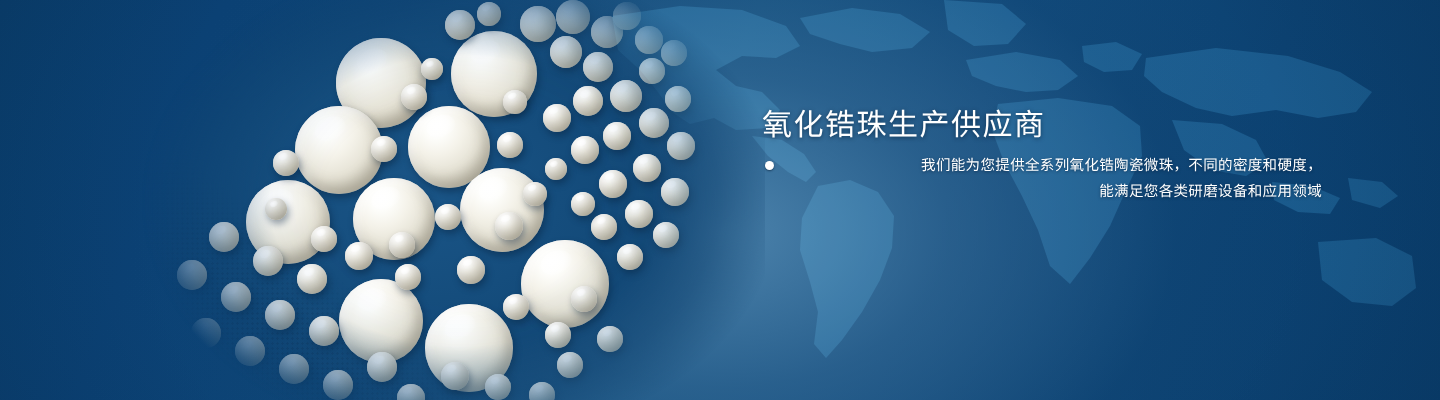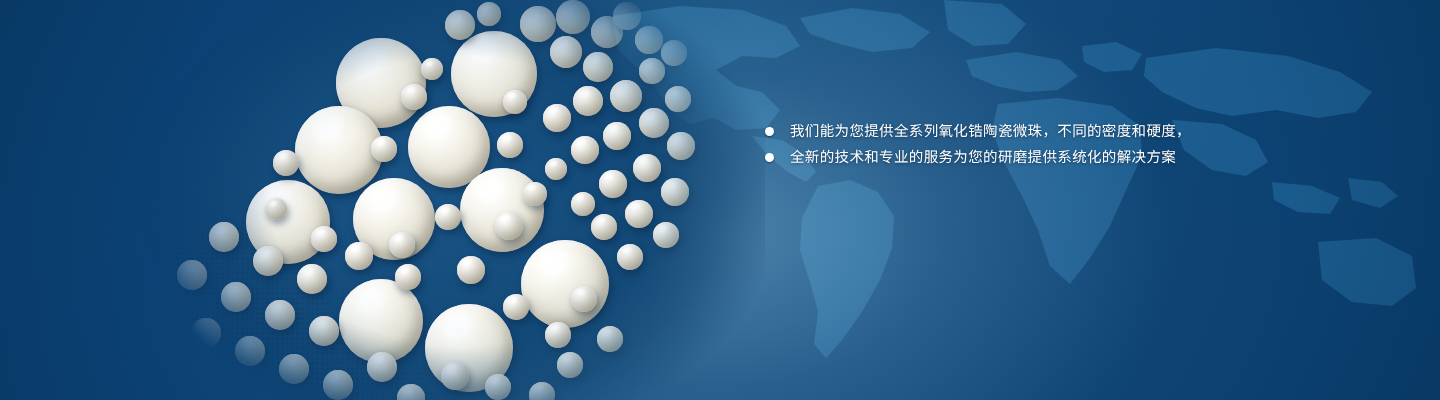--- a/index.html
+++ b/index.html
@@ -126,22 +126,23 @@
   .headline {
     font-size:30px;
     line-height:42px;
     font-weight:400;
     color:#ffffff;
     letter-spacing:1.5px;
     text-shadow:0 1px 4px rgba(2,24,48,0.65);
     white-space:nowrap;
   }
   .bullets {
-    margin-top:15px;
+    margin-top:7px;
     list-style:none;
+    text-align:right;
   }
   .bullet-row {
     position:relative;
     padding-left:28px;
     margin-bottom:2px;
   }
   .bullet-dot {
     position:absolute;
     left:3px; top:8px;
     width:9px; height:9px;
@@ -278,26 +279,26 @@
       <div class="bead" style="left:398px;top:104px;width:24px;height:24px;"></div>
       <div class="bead" style="left:372px;top:16px;width:24px;height:24px;"></div>
       <div class="bead" style="left:316px;top:72px;width:22px;height:22px;"></div>
       <div class="bead" style="left:160px;top:212px;width:22px;height:22px;"></div>
     </div>
   </div>
 
   <div class="bg-vignette"></div>
 
   <div class="copy">
+    <div class="headline">氧化锆珠生产供应商</div>
 
     <ul class="bullets">
       <li class="bullet-row">
         <span class="bullet-dot"></span>
         <span class="bullet-text">我们能为您提供全系列氧化锆陶瓷微珠，不同的密度和硬度，</span>
       </li>
       <li class="bullet-row">
-        <span class="bullet-dot"></span>
-        <span class="bullet-text">全新的技术和专业的服务为您的研磨提供系统化的解决方案</span>
+        <span class="bullet-text">能满足您各类研磨设备和应用领域</span>
       </li>
     </ul>
   </div>
 
 </div>
 
 </body></html>

